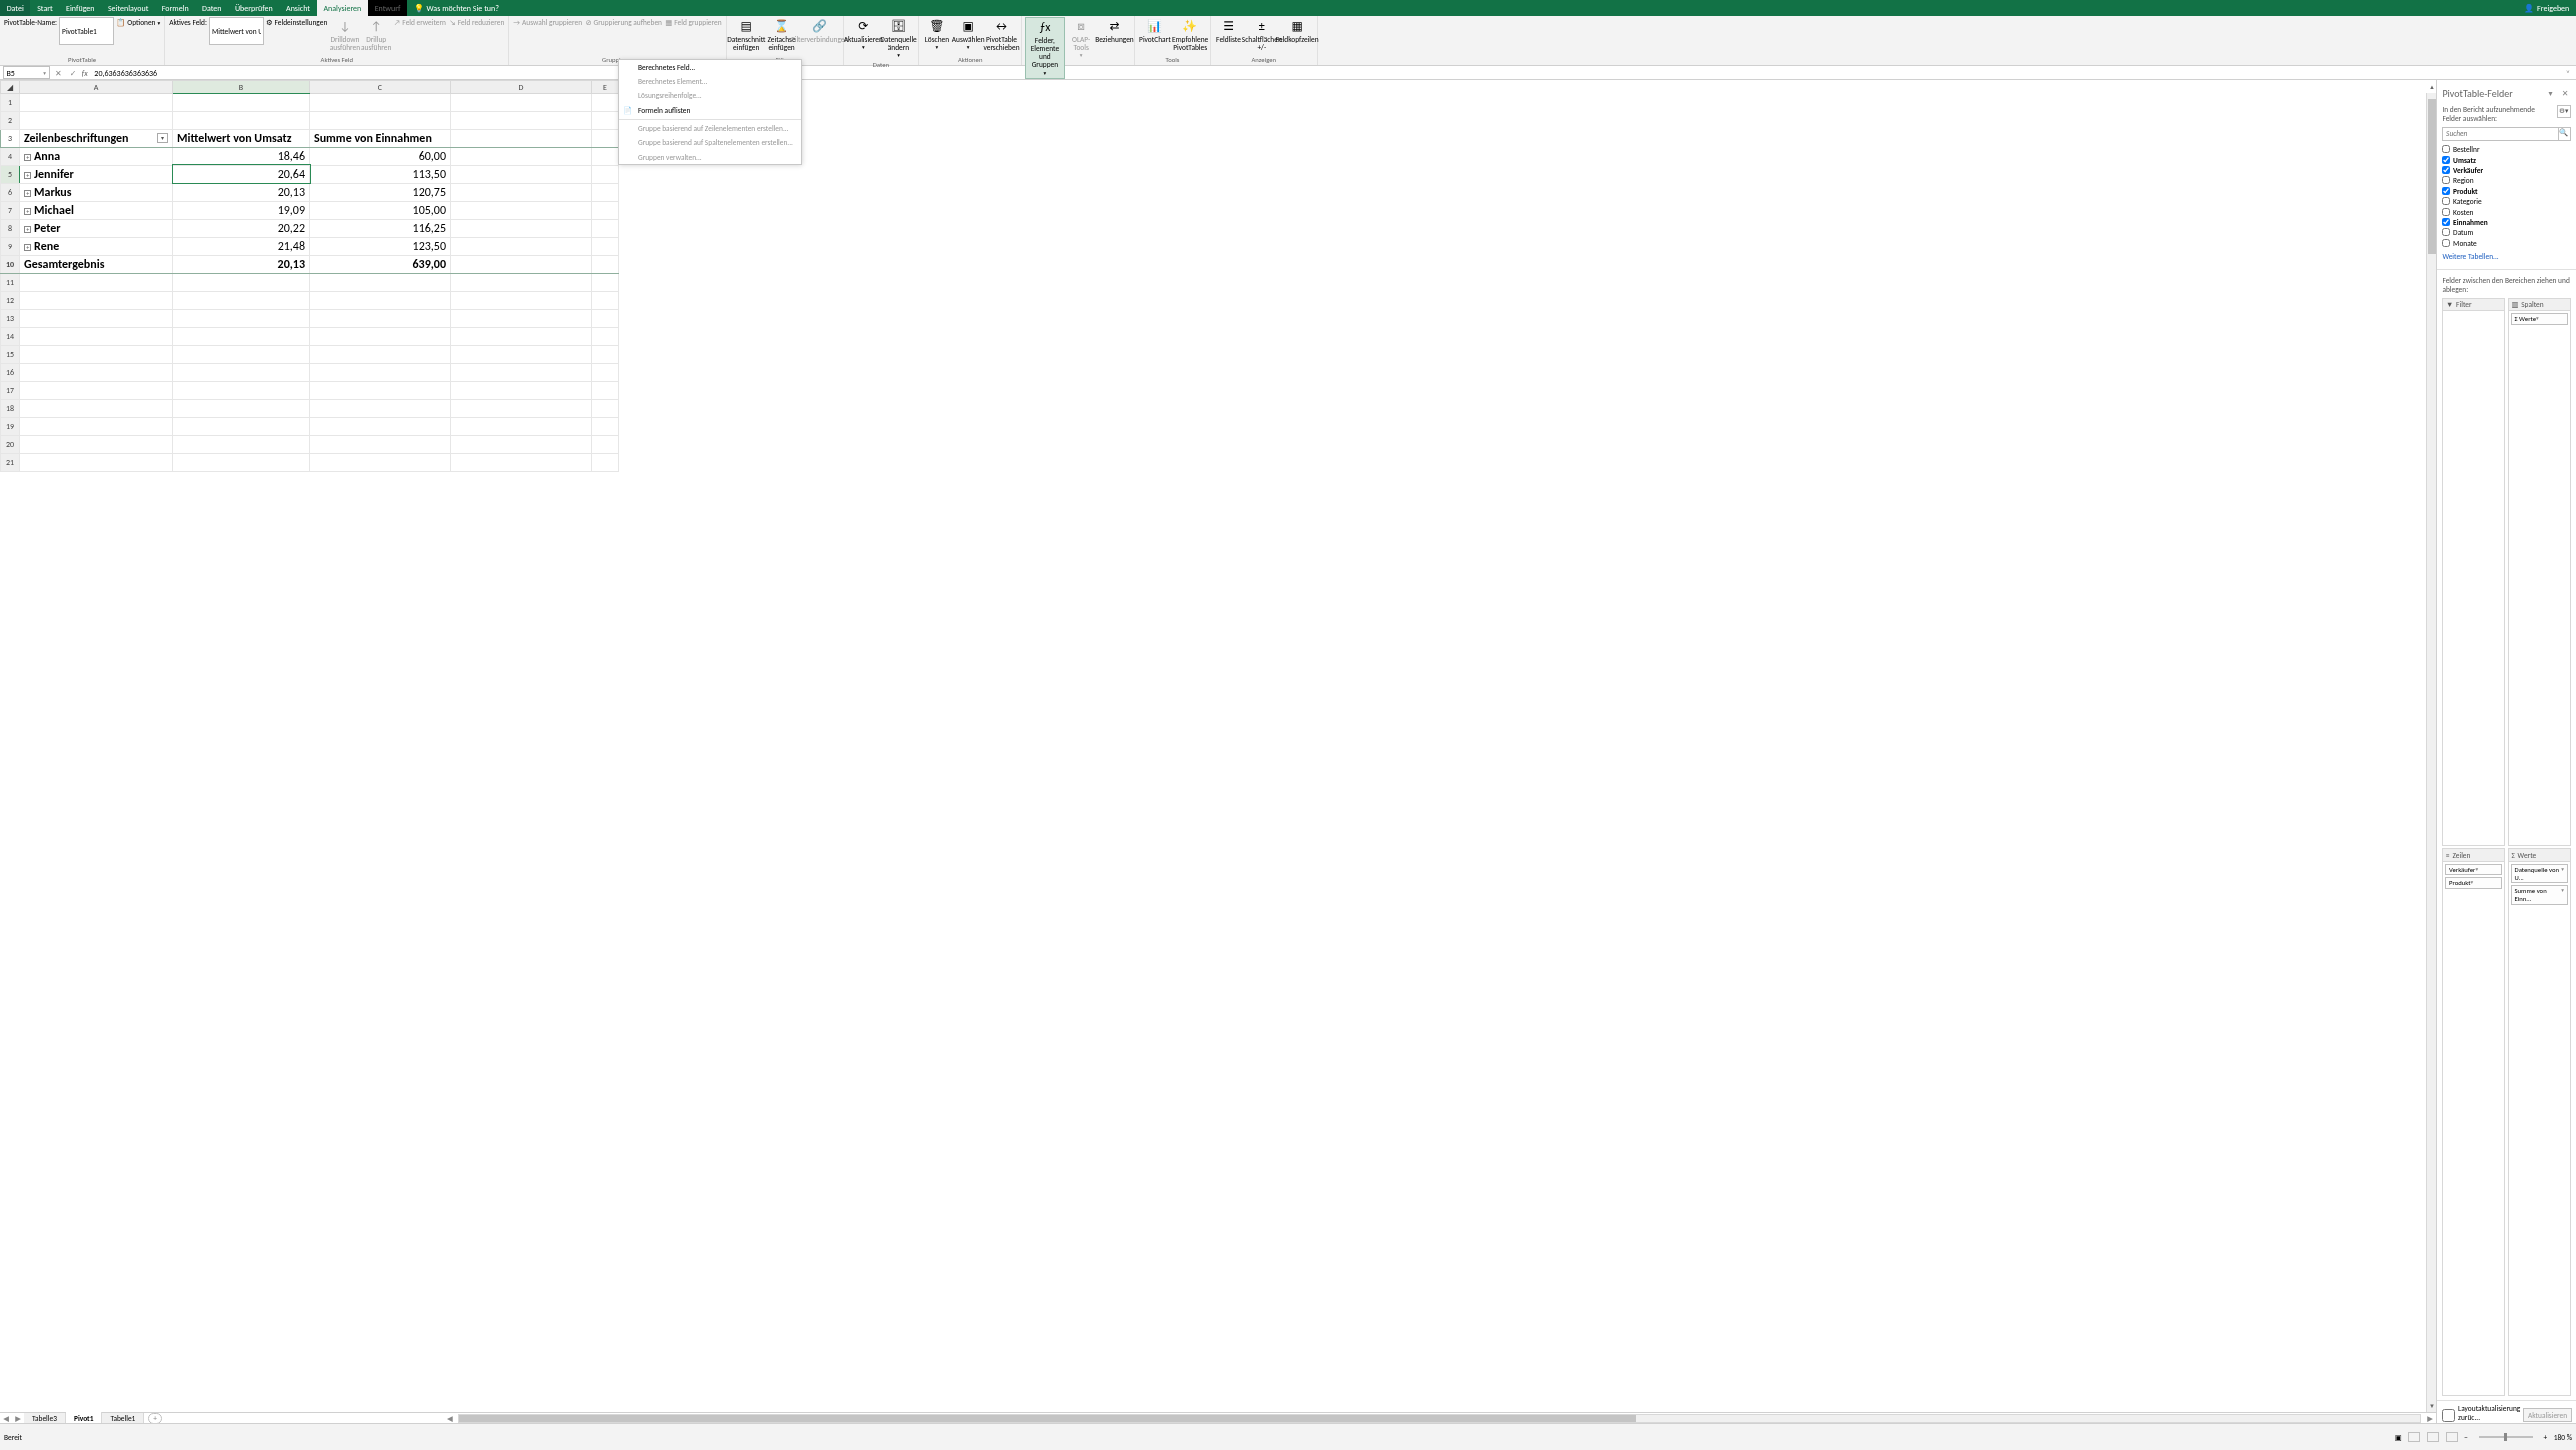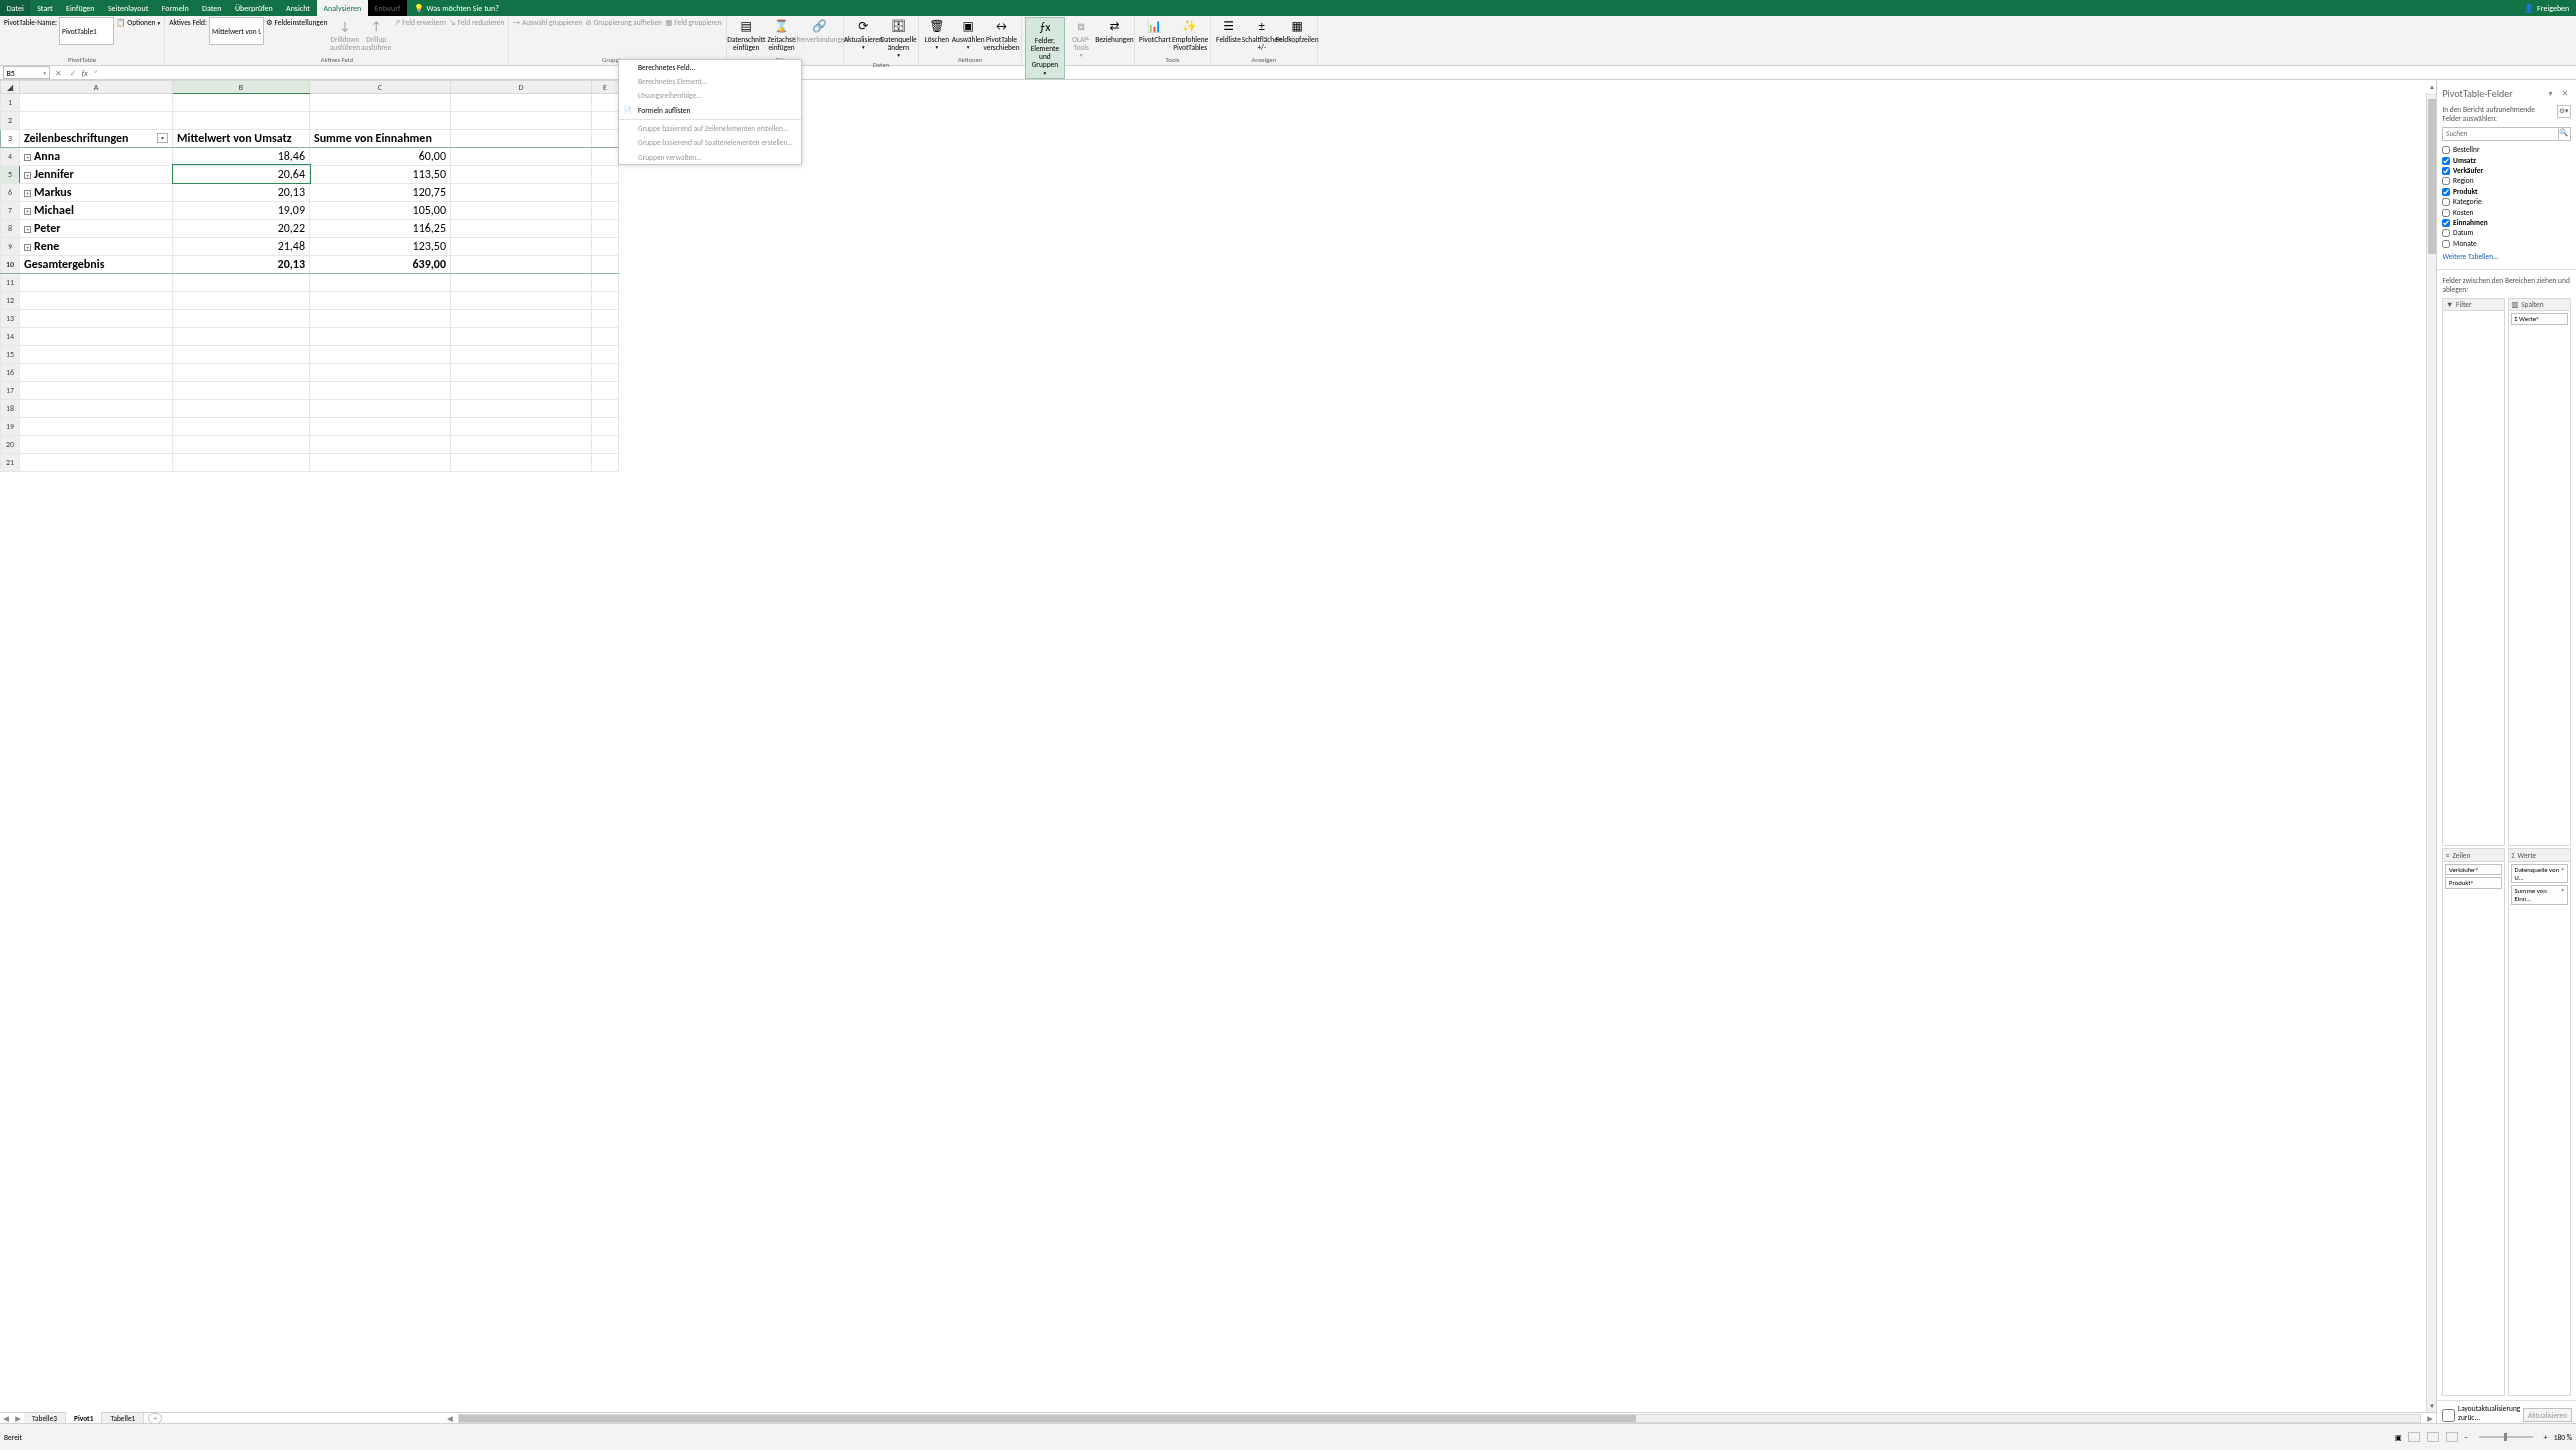--- a/index.html
+++ b/index.html
@@ -82,21 +82,21 @@
 
 .pt-pane { width: 140px; border-left: 0.7px solid #d0d0d0; display: flex; flex-direction: column; background: #fff; font-size: 7.4px; }
 .pt-header { display: flex; align-items: center; padding: 6.7px 5.4px 2.7px; font-size: 10px; color: #666; }
 .pt-header .spacer { flex: 1; }
 .pt-header .btn { width: 10.8px; text-align: center; color: #888; font-size: 8px; margin-left: 4px; }
 .pt-sub { padding: 2.7px 5.4px; color: #555; }
 .pt-search-row { display: flex; padding: 1.3px 5.4px; }
 .pt-search { flex: 1; border: 0.7px solid #c0c0c0; font-size: 7.4px; padding: 1.3px 2.7px; font-style: italic; color: #999; }
 .pt-search-btn { width: 12px; border: 0.7px solid #c0c0c0; border-left: none; text-align: center; font-size: 7.4px; }
 .pt-fields { padding: 2.7px 5.4px; flex: 0 0 auto; }
-.pt-field-row { display: flex; align-items: flex-end; gap: 2.7px; padding: 0.7px 0; }
+.pt-field-row { display: flex; align-items: flex-start; gap: 2.7px; padding: 0.7px 0; }
 .pt-field-row input[type=checkbox] { width: 8px; height: 8px; }
 .pt-field-row.checked label { font-weight: bold; }
 .pt-more-tables { color: #2060c0; padding: 4px 0; }
 .pt-areas-desc { padding: 4px 5.4px; color: #555; }
 .pt-areas { display: grid; grid-template-columns: 1fr 1fr; grid-template-rows: auto auto; gap: 2.7px; padding: 0 5.4px 4px; flex: 1; }
 .pt-area { display: flex; flex-direction: column; border: none; }
 .pt-area-header { background: #f0f0f0; border: 0.7px solid #d8d8d8; padding: 1.3px 2.7px; display: flex; align-items: center; gap: 2.7px; font-size: 7.4px; color: #555; }
 .pt-area-body { flex: 1; border: 0.7px solid #d8d8d8; border-top: none; min-height: 54px; }
 .pt-area-item { border: 0.7px solid #c0c0c0; margin: 2px; padding: 0.7px 2.7px; display: flex; justify-content: flex-start; font-size: 6.7px; background: #fdfdfd; }
 .pt-area-item .dd { color: #888; font-size: 5.4px; }
@@ -341,20 +341,21 @@
 </div>
 
 <div class="formula-bar">
   <div class="name-box">
       <span>B5</span>
       <span style="font-size:5.4px;color:#888">▾</span>
     </div>
   <div class="fb-btn">✕</div>
   <div class="fb-btn">✓</div>
   <div class="fx-label">fx</div>
+  <div class="formula-content">20,6363636363636</div>
   <div class="formula-expand">˅</div>
 </div>
 
 <div class="main-area">
   <div class="sheet-area">
     <div class="pane">
       <table class="grid">
         <colgroup>
           <col style="width:19px">
             <col style="width:153px">

